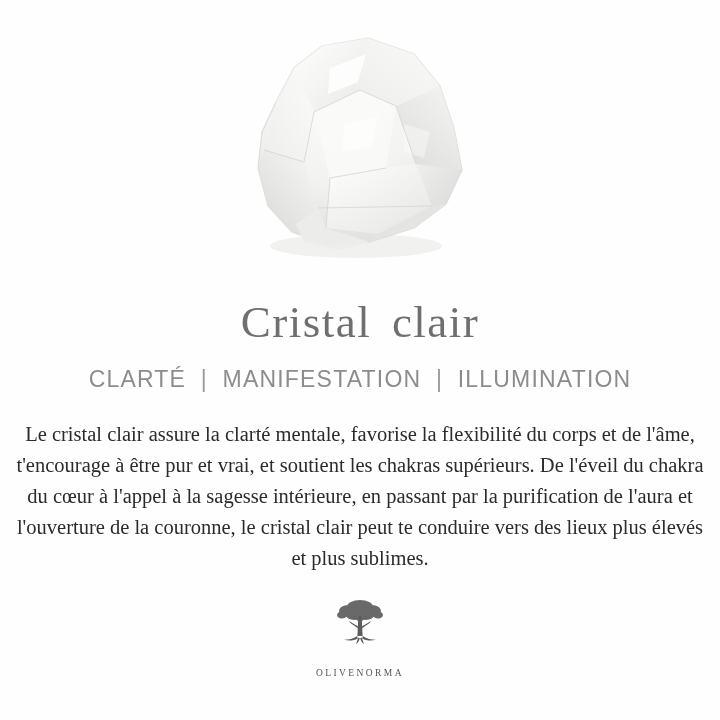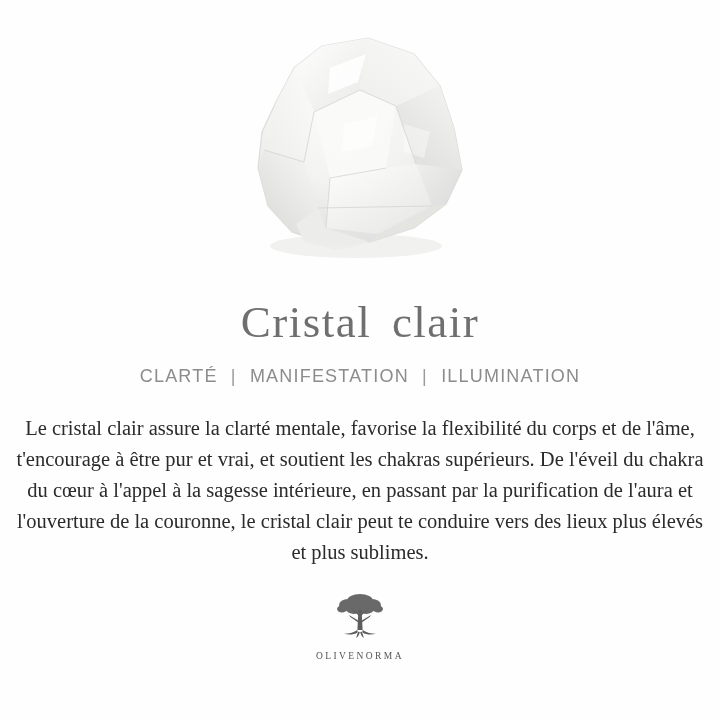--- a/index.html
+++ b/index.html
@@ -52,21 +52,21 @@
     color: #6f6f6f;
     text-align: right;
     margin-top: 6px;
     font-weight: 400;
     word-spacing: 8px;
   }
 
   
   .keywords {
     margin-top: 18px;
-    font-size: 18px;
+    font-size: 23px;
     color: #8c8c8c;
     letter-spacing: 1.2px;
     text-align: left;
     font-weight: 400;
   }
   .keywords .sep {
     color: #9a9a9a;
     padding: 0 7px;
   }
 
@@ -90,21 +90,21 @@
     margin-top: 22px;
     display: flex;
     flex-direction: column;
     align-items: center;
   }
   .logo-mark {
     width: 58px;
     height: 52px;
   }
   .logo-text {
-    margin-top: 9px;
+    margin-top: 20px;
     font-size: 9.5px;
     letter-spacing: 2.4px;
     color: #555;
     font-family: "Liberation Serif", serif;
   }
 </style>
 </head>
 <body>
 
 <div class="card">

